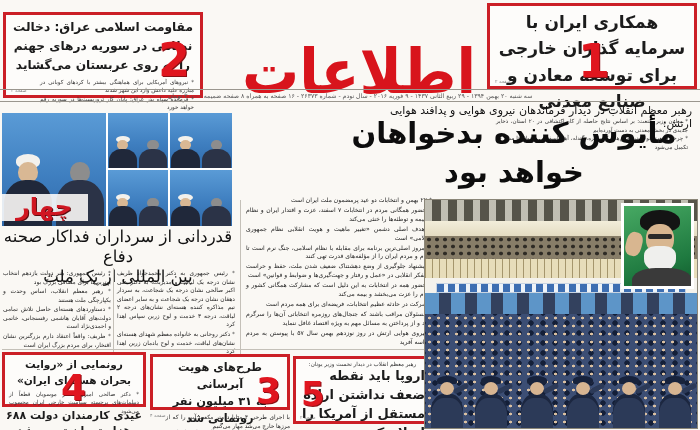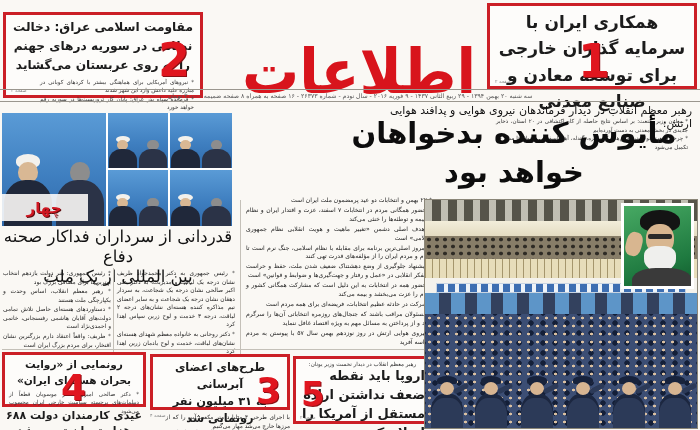--- a/index.html
+++ b/index.html
@@ -57,21 +57,21 @@
   .person .body{position:absolute;bottom:0;left:0;right:0;top:34%;background:#20283a;border-radius:45% 45% 0 0;}
   .person .head{position:absolute;top:12%;left:30%;width:40%;height:26%;background:#d9b894;border-radius:50%;}
   .person .turban{position:absolute;top:2%;left:24%;width:52%;height:18%;background:#f3f1ec;border-radius:50%;}
   .person .gray{background:#8d8d8d;}
   .p-l{left:2%;}
   .p-r{right:2%;}
   .p-r .body{background:#2b3347;}
 
   
   #wm{position:absolute;left:0;top:194px;width:88px;height:27px;background:rgba(255,253,250,.88);line-height:27px;text-align:center;overflow:hidden;}
-  #wm span{font-size:15px;font-weight:bold;color:#d01722;text-shadow:1px 1px 0 #5e0d10;letter-spacing:4px;}
+  #wm span{font-size:24px;font-weight:bold;color:#d01722;text-shadow:1px 1px 0 #5e0d10;letter-spacing:4px;}
 
   
   #medalhead{position:absolute;left:0;top:227px;width:236px;text-align:center;direction:rtl;font-weight:normal;}
   #medalhead div{font-size:16.5px;line-height:20px;font-family:"DejaVu Serif",serif;color:#111;}
   #medalL{position:absolute;left:3px;top:269px;width:108px;height:84px;font-size:5.9px;line-height:1.45;text-align:justify;direction:rtl;}
   #medalR{position:absolute;left:117px;top:269px;width:118px;height:84px;font-size:5.9px;line-height:1.45;text-align:justify;direction:rtl;}
   #medalL li,#medalR li{margin-bottom:1px;}
 
   
   #box4{left:2px;top:352px;width:144px;height:55px;padding:2px 4px;}
@@ -257,21 +257,21 @@
       <li>دکتر صالحی امیری: دکتر موسویان قطعاً از دیپلمات‌های برجسته سیاست خارجی ایران محسوب می‌شود</li>
     </ul>
     <div class="rednum">4</div>
   </div>
   <div id="eidi">
     <span>عیدی کارمندان دولت ۶۸۸ هزار تومان تعیین شد</span>
     
   </div>
 
   <div class="redbox" id="box3">
-    <div class="bh">طرح‌های اعضای آبرسانی</div>
+    <div class="bh">طرح‌های هویت آبرسانی</div>
     <div class="bh">به ۳۱ میلیون نفر رونمایی شد</div>
     <ul class="tiny">
       <li>رئیس سازمان مدیریت: این طرح‌ها با اعتباری بالغ بر هزاران میلیارد تومان اجرا می‌شود</li>
     </ul>
     <div class="rednum">3</div>
   </div>
   <div id="water">
     <span class="pagetag">صفحه ۴</span>
     <span>با اجرای طرحی ۴ میلیارد متر مکعب آبی را که از مرزها خارج می‌شد مهار می‌کنیم</span>
   </div>

